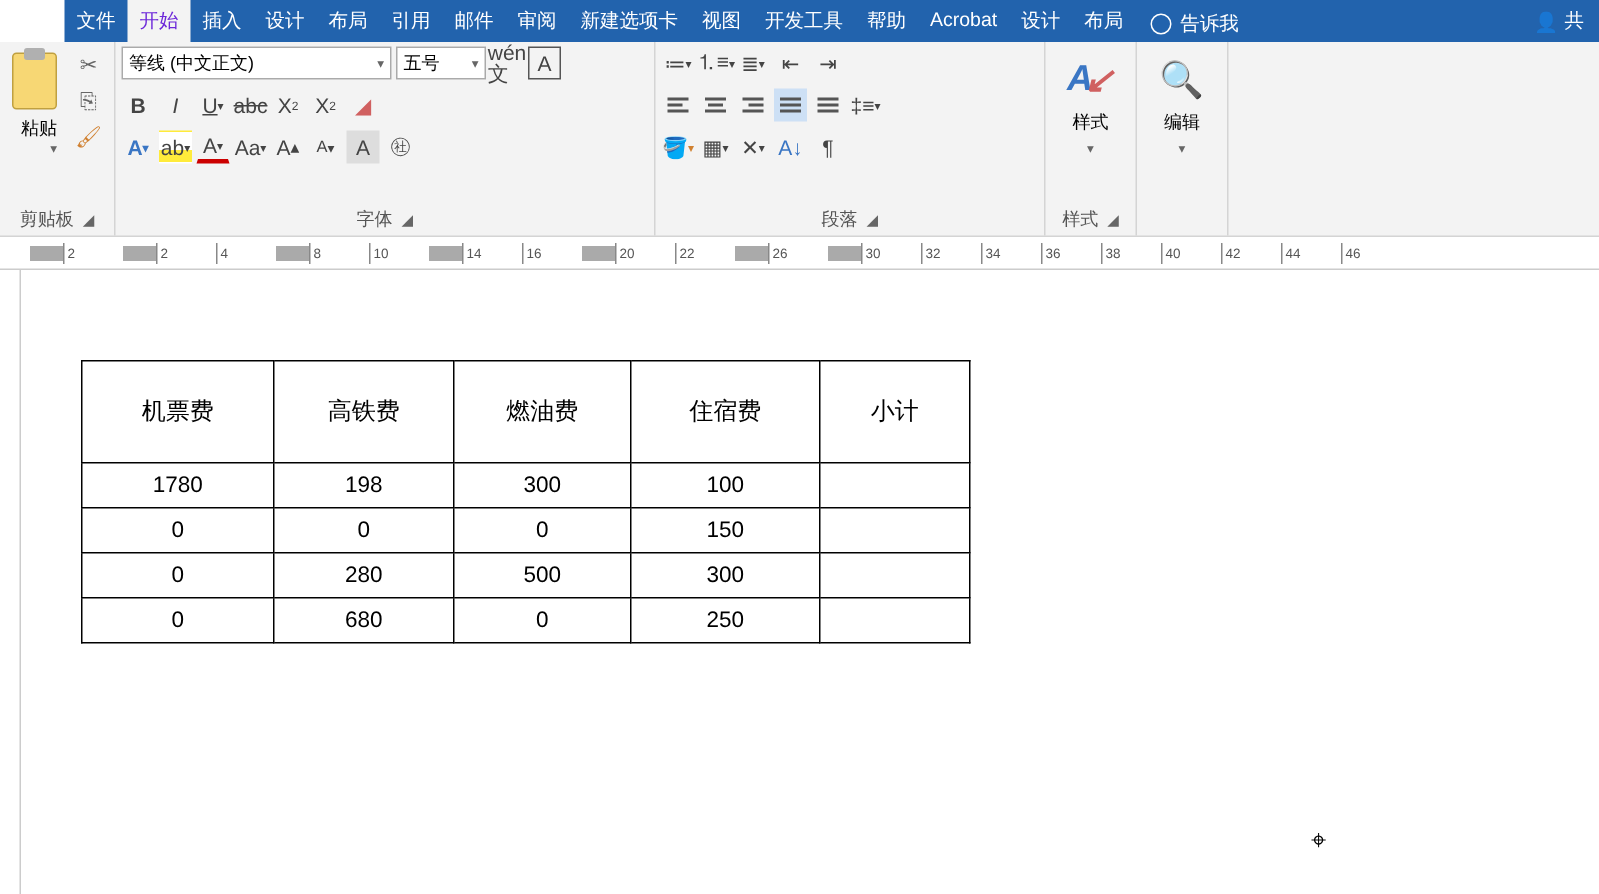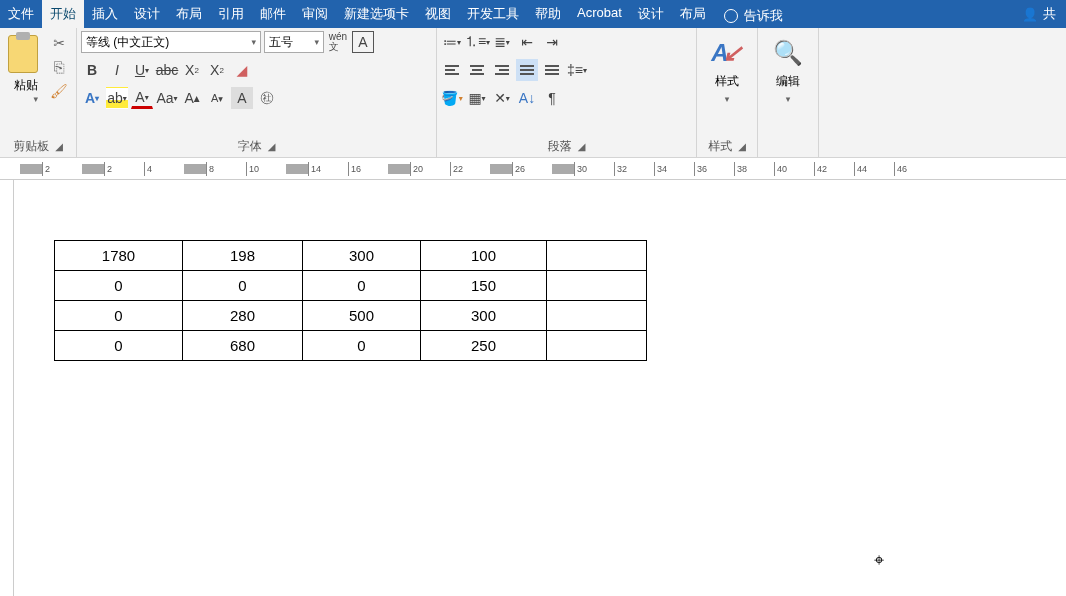--- a/index.html
+++ b/index.html
@@ -1,20 +1,20 @@
 <!DOCTYPE html>
 <html><head>
   <meta charset="utf-8">
   <style>
     * { margin: 0; padding: 0; box-sizing: border-box; font-family: "Microsoft YaHei", sans-serif; }
     body { background: #fff; overflow: hidden; width: 1066px; height: 596px; }
     
-    .tabs { background: #2263ad; display: flex; height: 28px; color: #fff; font-size: 13px; }
+    .tabs { background: #2263ad; display: flex; height: 28px; color: #fff; font-size: 13px; margin-left: 43px; }
     .tabs .tab { padding: 5px 8px; cursor: pointer; white-space: nowrap; }
-    .tabs .tab.active { background: #f3f3f3; color: #0c4a6e; }
+    .tabs .tab.active { background: #f3f3f3; color: #6d28d9; }
     .tabs .tell-me { display: flex; align-items: center; padding: 16px 10px; gap: 6px; }
     .tabs .tell-me .bulb { width: 14px; height: 14px; border: 1.5px solid #fff; border-radius: 50%; position: relative; }
     .tabs .share { padding: 5px 10px; display: flex; align-items: center; gap: 4px; }
     
     .ribbon { background: #f3f3f3; height: 130px; border-bottom: 1px solid #d4d4d4; display: flex; font-size: 12px; }
     .ribbon-group { border-right: 1px solid #d4d4d4; display: flex; flex-direction: column; justify-content: space-between; padding: 3px 4px 2px; }
     .ribbon-group-label { text-align: center; font-size: 12px; color: #555; padding-top: 2px; border-top: 1px solid transparent; }
     .ribbon-group-body { flex: 1; display: flex; align-items: flex-start; gap: 4px; }
     
     .clipboard-main { display: flex; flex-direction: column; align-items: flex-end; justify-content: center; padding: 4px; }
@@ -107,21 +107,21 @@
     <div class="ribbon-group-body">
       <div class="font-row">
         <div class="combo" style="width:180px">
           <span>等线 (中文正文)</span>
           <span class="chev">▾</span>
         </div>
         <div class="combo" style="width:60px">
           <span>五号</span>
           <span class="chev">▾</span>
         </div>
-        <span class="btn-ic" style="font-size:10px;line-height:1">wén<br>文</span>
+        <span class="btn-ic" style="font-size:14px;line-height:1">wén<br>文</span>
         <span class="btn-ic" style="border:1px solid #555">A</span>
       </div>
       <div class="font-row">
         <span class="btn-ic">
             <b>B</b>
           </span>
         <span class="btn-ic">
             <i>I</i>
           </span>
         <span class="btn-ic">
@@ -258,20 +258,27 @@
   <span class="ruler-mark">42</span>
   <span class="ruler-mark">44</span>
   <span class="ruler-mark">46</span>
 </div>
 
 <div class="doc-area">
   <div class="left-margin"></div>
   <div class="page">
     <table class="data">
       <tbody>
+          <tr class="header">
+        <td class="w1">机票费</td>
+        <td class="w2">高铁费</td>
+        <td class="w3">燃油费</td>
+        <td class="w4">住宿费</td>
+        <td class="w5">小计</td>
+      </tr>
       <tr>
         <td class="w1">1780</td>
         <td class="w2">198</td>
         <td class="w3">300</td>
         <td class="w4">100</td>
         <td class="w5"></td>
       </tr>
       <tr>
         <td class="w1">0</td>
         <td class="w2">0</td>

